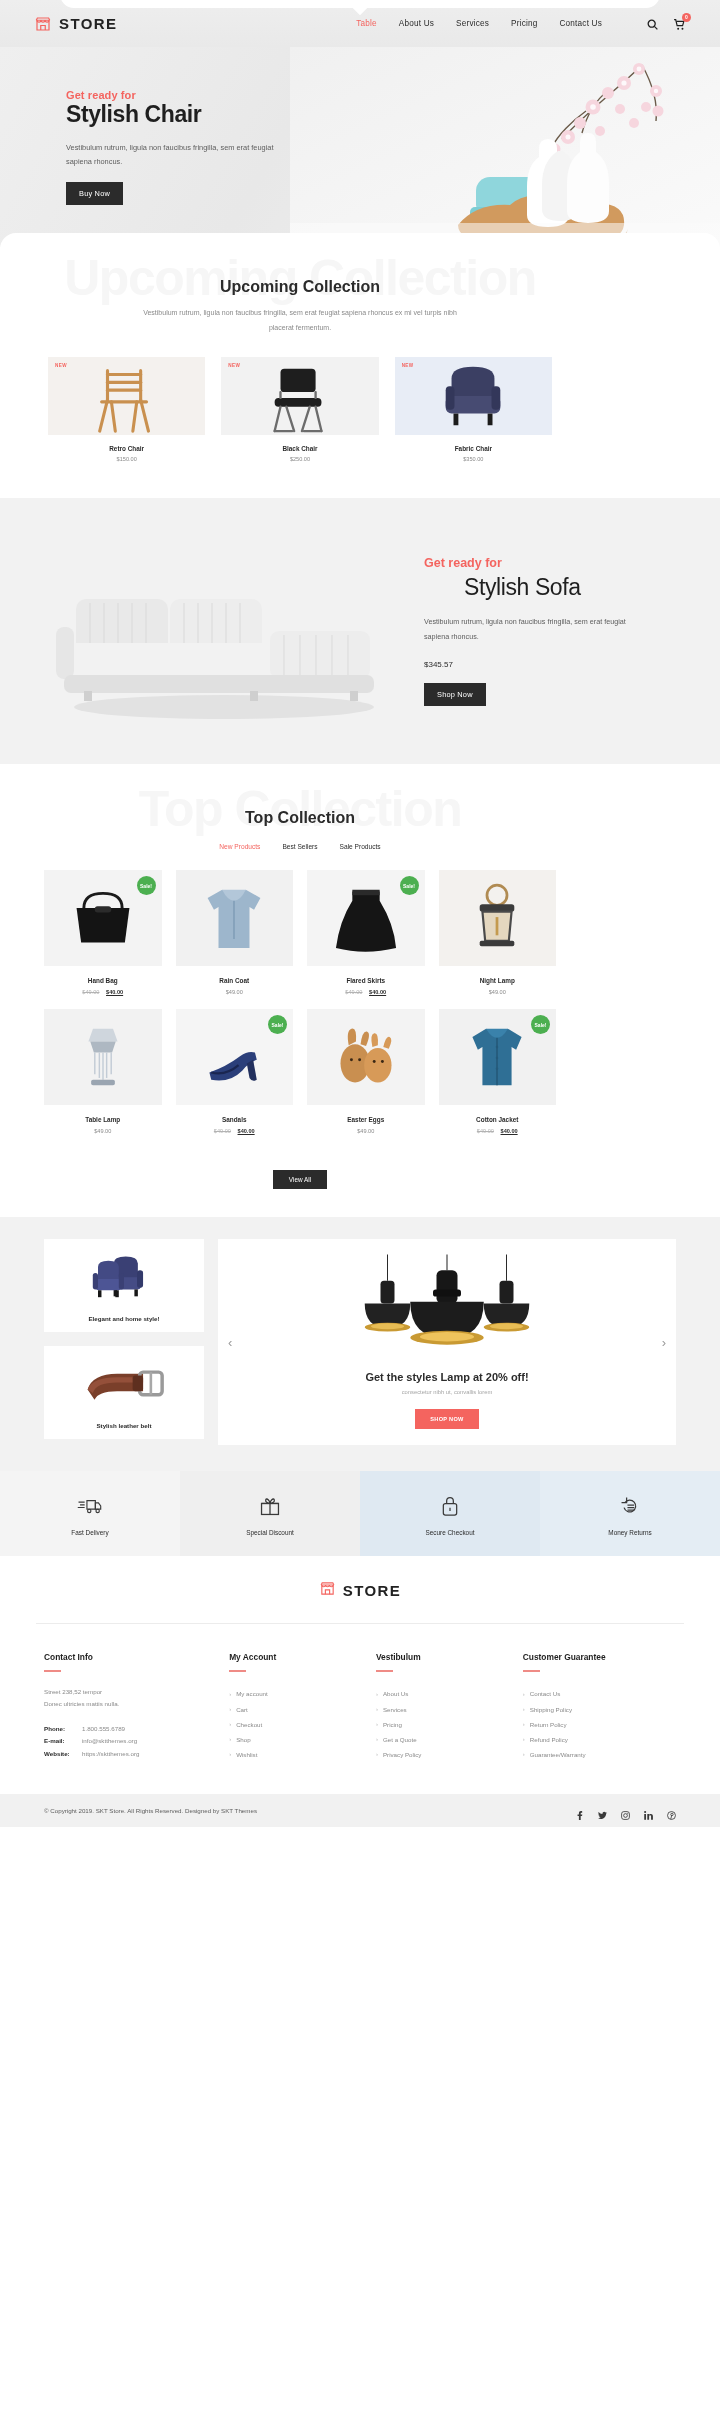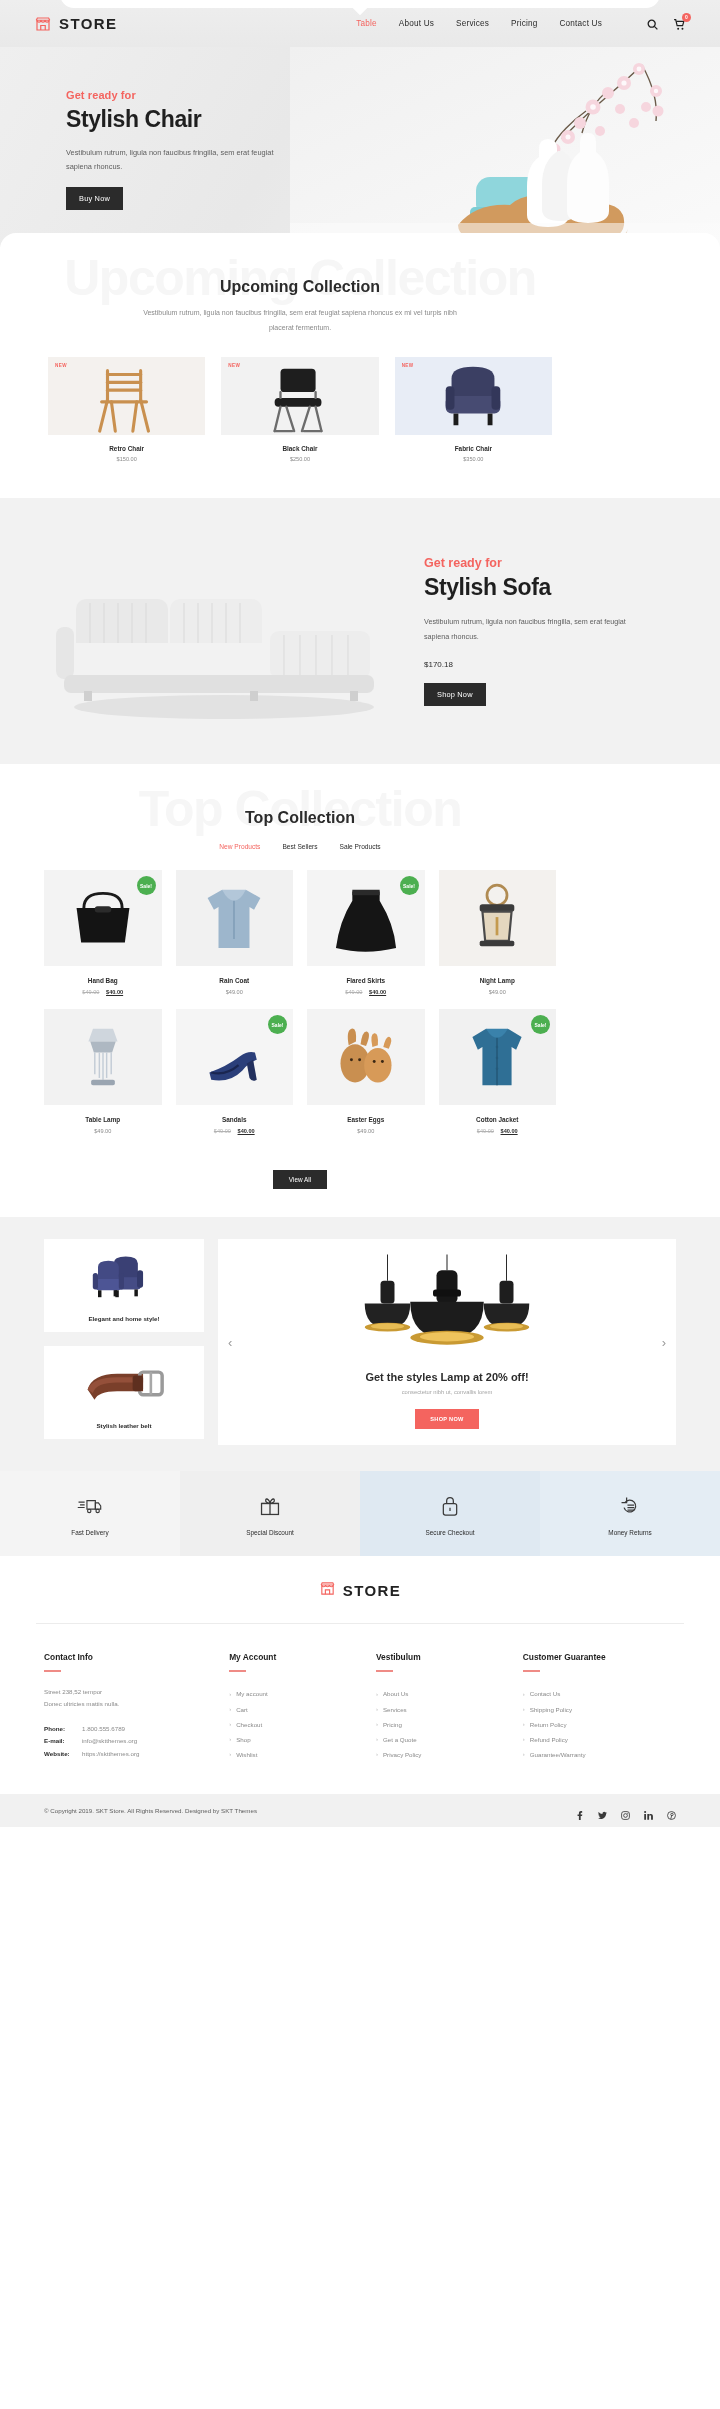--- a/index.html
+++ b/index.html
@@ -51,21 +51,21 @@
 
   
   .hero {
     position: relative; width: 720px; height: 200px;
     background: linear-gradient(120deg,#efefef 0%,#e8e8e8 40%,#f3f3f3 100%);
     overflow: hidden;
   }
   .hero-copy { position: absolute; left: 66px; top: 42px; width: 270px; }
   .hero-eyebrow { color: #f4645f; font-size: 11px; font-weight: 700; letter-spacing:.1px; }
   .hero-title {
-    font-size: 23px; font-weight: 800; color: #1f1f1f; margin-top: 5px; letter-spacing: -0.4px;
+    font-size: 23px; font-weight: 800; color: #1f1f1f; letter-spacing: -0.4px;
   }
   .hero-desc { font-size: 7.4px; color: #5d5d5d; line-height: 1.85; margin-top: 13px; width: 228px; }
   .btn-dark {
     display: inline-block; margin-top: 14px; background: #2b2b2b; color: #fff;
     font-size: 7.4px; padding: 7px 13px; border: none; cursor: pointer; letter-spacing: .2px;
   }
   .hero-art { position: absolute; right: 0; bottom: 0; width: 430px; height: 200px; }
 
   
   .rounded-top {
@@ -104,21 +104,21 @@
   .upc-price { font-size: 5.6px; color: #8a8a8a; margin-top: 4px; }
 
   
   .sofa {
     background: #f2f2f2; width: 720px; height: 266px; display: flex; align-items: center;
     position: relative; margin-top: 26px;
   }
   .sofa-art { width: 400px; height: 200px; margin-left: 24px; }
   .sofa-copy { width: 290px; }
   .sofa-eyebrow { color: #f4645f; font-size: 12.5px; font-weight: 700; }
-  .sofa-title { font-size: 23px; font-weight: 700; color: #1f1f1f; margin-top: 4px; letter-spacing:-.4px;}
+  .sofa-title { font-size: 23px; font-weight: 400; color: #1f1f1f; margin-top: 4px; letter-spacing:-.4px;margin-left:40px;}
   .sofa-desc { font-size: 7.2px; color: #5d5d5d; line-height: 2; margin-top: 14px; width: 215px; }
   .sofa-price { font-size: 8px; color: #2b2b2b; margin-top: 16px; }
 
   
   .tabs { display: flex; justify-content: center; gap: 22px; margin-top: 16px; position: relative; z-index: 2;}
   .tab { font-size: 6.6px; color: #2b2b2b; cursor: pointer; }
   .tab.active { color: #f4645f; }
 
   .prod-grid {
     display: grid; grid-template-columns: repeat(4,1fr); gap: 14px;
@@ -424,21 +424,21 @@
         <rect x="40" y="144" width="310" height="18" rx="7" fill="#e0e0e0"></rect>
         <rect x="60" y="160" width="8" height="10" fill="#cfcfcf"></rect>
         <rect x="226" y="160" width="8" height="10" fill="#cfcfcf"></rect>
         <rect x="326" y="160" width="8" height="10" fill="#cfcfcf"></rect>
       </svg>
     </div>
     <div class="sofa-copy">
       <div class="sofa-eyebrow">Get ready for</div>
       <div class="sofa-title">Stylish Sofa</div>
       <div class="sofa-desc">Vestibulum rutrum, ligula non faucibus fringilla, sem erat feugiat sapiena rhoncus.</div>
-      <div class="sofa-price">$170.18</div>
+      <div class="sofa-price">$345.57</div>
       <button class="btn-dark">Shop Now</button>
     </div>
   </div>
 
   <div class="section">
     <div class="ghost-title">Top Collection</div>
     <div class="sec-title">Top Collection</div>
 
     <div class="tabs">
       <span class="tab active">New Products</span>

